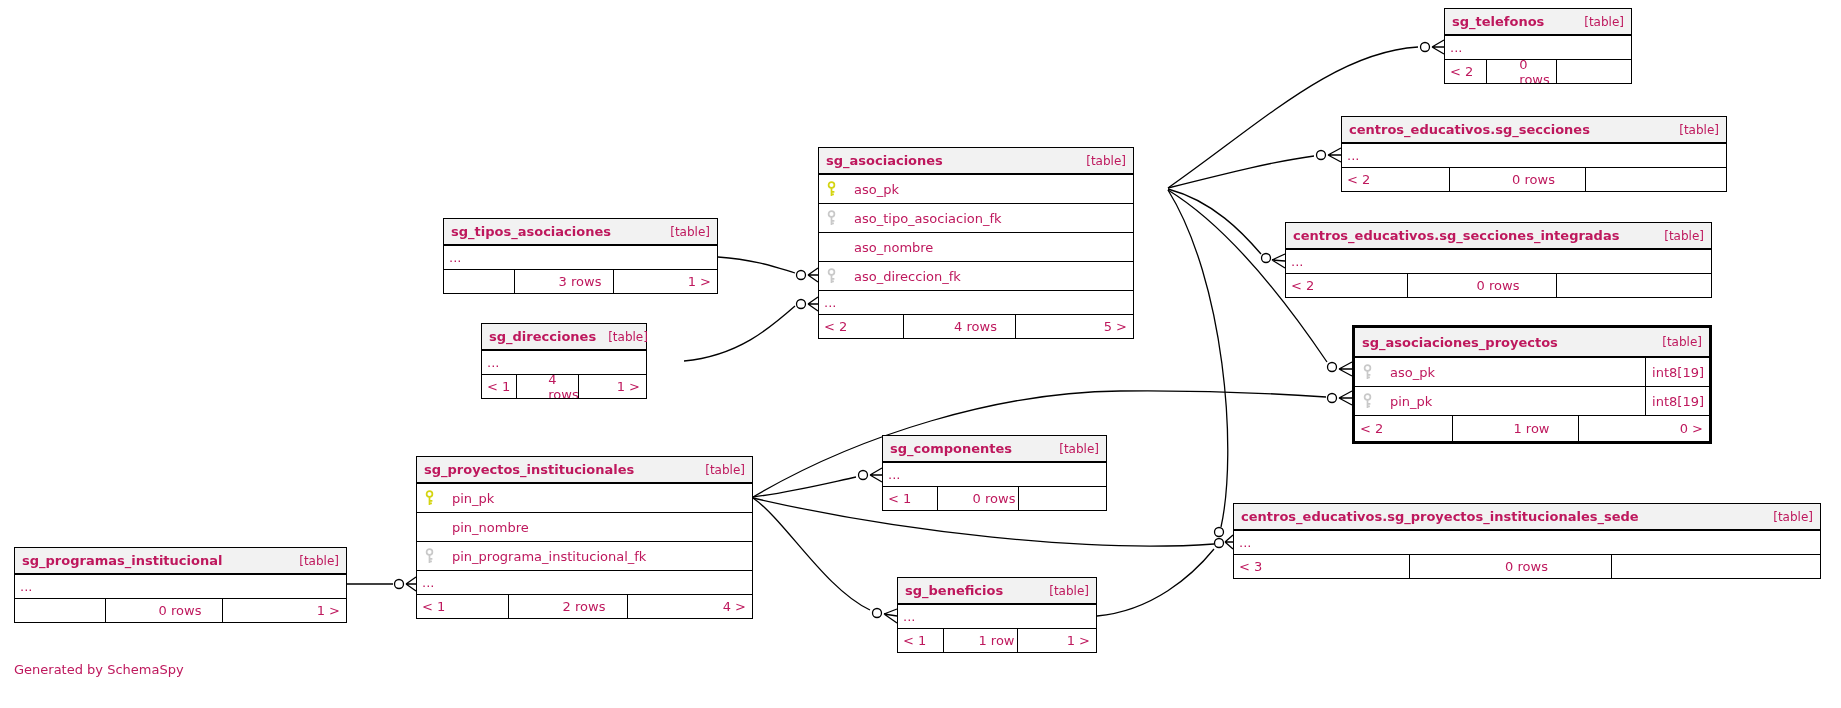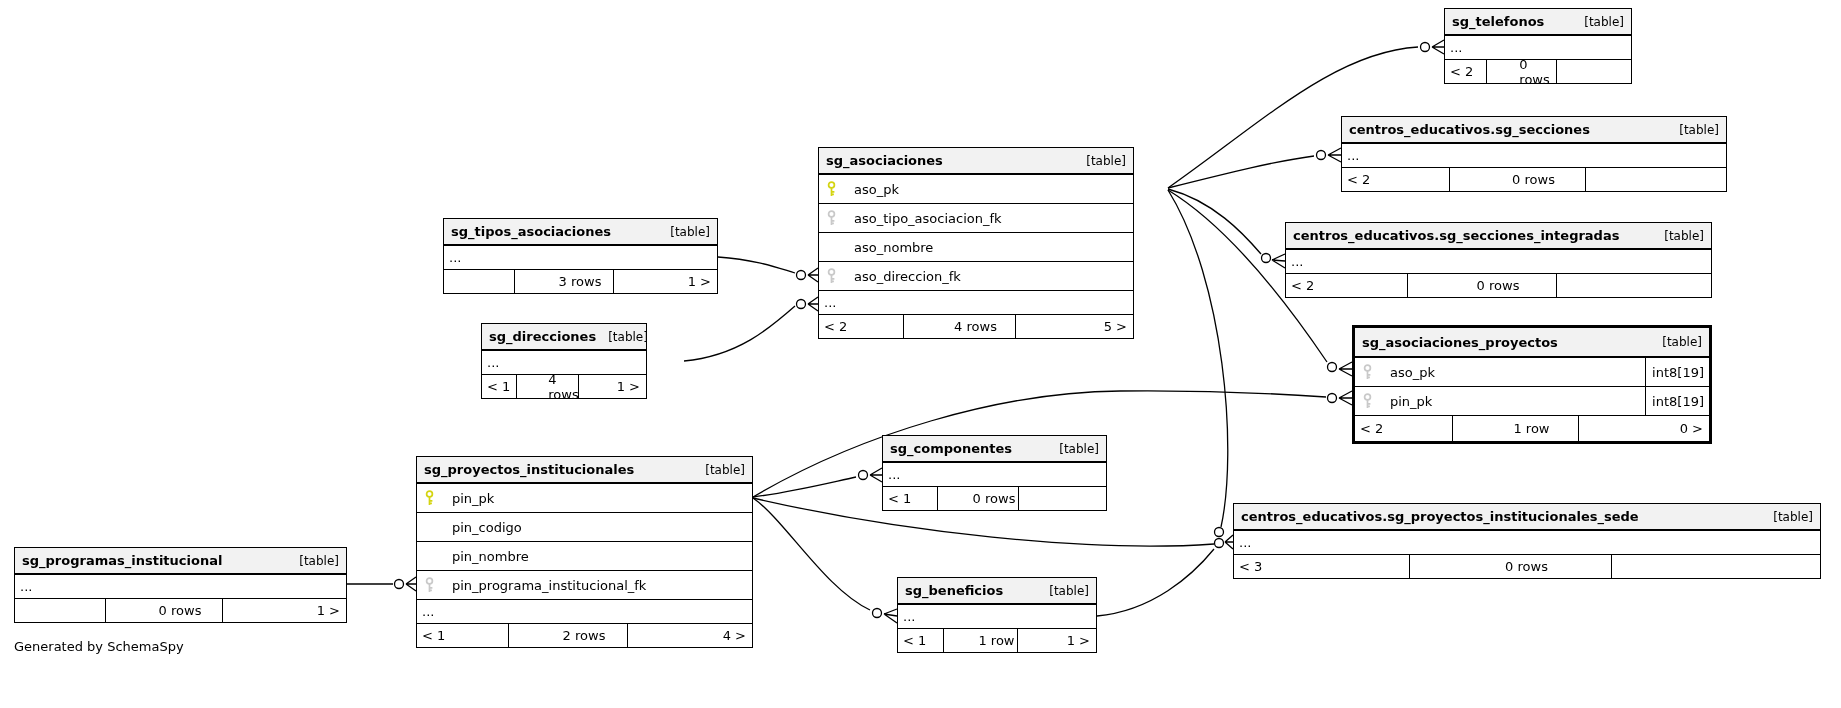--- a/index.html
+++ b/index.html
@@ -1,18 +1,18 @@
 <!DOCTYPE html>
 <html><head>
 <meta charset="utf-8">
 <style>
   html,body{margin:0;padding:0;background:#fff;}
   *{box-sizing:border-box;}
   .canvas{position:relative;width:1841px;height:708px;background:#fff;overflow:hidden;
-          font-family:"DejaVu Sans","Liberation Sans",sans-serif;color:#000000;}
+          font-family:"DejaVu Sans","Liberation Sans",sans-serif;color:#be185d;}
   svg.wires{position:absolute;left:0;top:0;z-index:1;}
   svg.wires path{fill:none;stroke:#000;stroke-width:1.3;}
   svg.wires circle{fill:#fff;stroke:#000;stroke-width:1.3;}
   .db-table{position:absolute;z-index:2;background:#fff;border:1px solid #000;font-size:13px;}
   .db-table.bold{border-width:3px;}
   .t-header{display:flex;justify-content:space-between;align-items:center;height:27px;
             background:#f2f2f2;border-bottom:2px solid #000;padding:0 7px;white-space:nowrap;}
   .db-table.bold .t-header{height:30px;gap:18px;}
   .t-name{font-weight:bold;font-size:13px;}
   .t-tag{font-size:12px;margin-left:12px;text-align:center;}
@@ -23,21 +23,21 @@
             align-items:center;justify-content:flex-end;padding:0 5px;min-width:64px;}
   .t-dots{height:24px;display:flex;align-items:center;padding-left:5px;border-bottom:1px solid #000;}
   .t-footer{display:flex;height:23px;}
   .db-table.bold .t-footer{height:25px;}
   .fc{flex:1;display:flex;align-items:center;overflow:hidden;padding-left:32px;}
   .fc.c{justify-content:center;border-left:1px solid #000;border-right:1px solid #000;}
   .fc.l{padding-left:5px;}
   .fc.r{justify-content:flex-end;padding-right:6px;}
   .pk{color:#d4d411;}
   .fk{color:#c9c9c9;}
-  .credit{position:absolute;left:14px;top:639px;font-size:13px;z-index:2;}
+  .credit{position:absolute;left:14px;top:662px;font-size:13px;z-index:2;}
 </style>
 </head>
 <body>
 
 <div class="canvas">
 
   <svg class="wires" width="1841" height="708">
 
     <g>
       <path d="M718,257 C758,260 778,268 795,273"></path>
@@ -278,24 +278,20 @@
       <span class="key pk">
           <svg width="11" height="16" viewBox="0 0 11 16">
             <circle cx="5.5" cy="4" r="2.9" fill="none" stroke="currentColor" stroke-width="1.7"></circle>
             <path d="M5.5 7 V15 M5.5 10.8 H8.4 M5.5 13.4 H7.9" stroke="currentColor" stroke-width="1.7" fill="none"></path>
           </svg>
         </span>
       <span class="col-name">pin_pk</span>
     </div>
     <div class="t-row">
       <span class="key"></span>
-      <span class="col-name">pin_codigo</span>
-    </div>
-    <div class="t-row">
-      <span class="key"></span>
       <span class="col-name">pin_nombre</span>
     </div>
     <div class="t-row">
       <span class="key fk">
           <svg width="11" height="16" viewBox="0 0 11 16">
             <circle cx="5.5" cy="4" r="2.9" fill="none" stroke="currentColor" stroke-width="1.7"></circle>
             <path d="M5.5 7 V15 M5.5 10.8 H8.4 M5.5 13.4 H7.9" stroke="currentColor" stroke-width="1.7" fill="none"></path>
           </svg>
         </span>
       <span class="col-name">pin_programa_institucional_fk</span>

